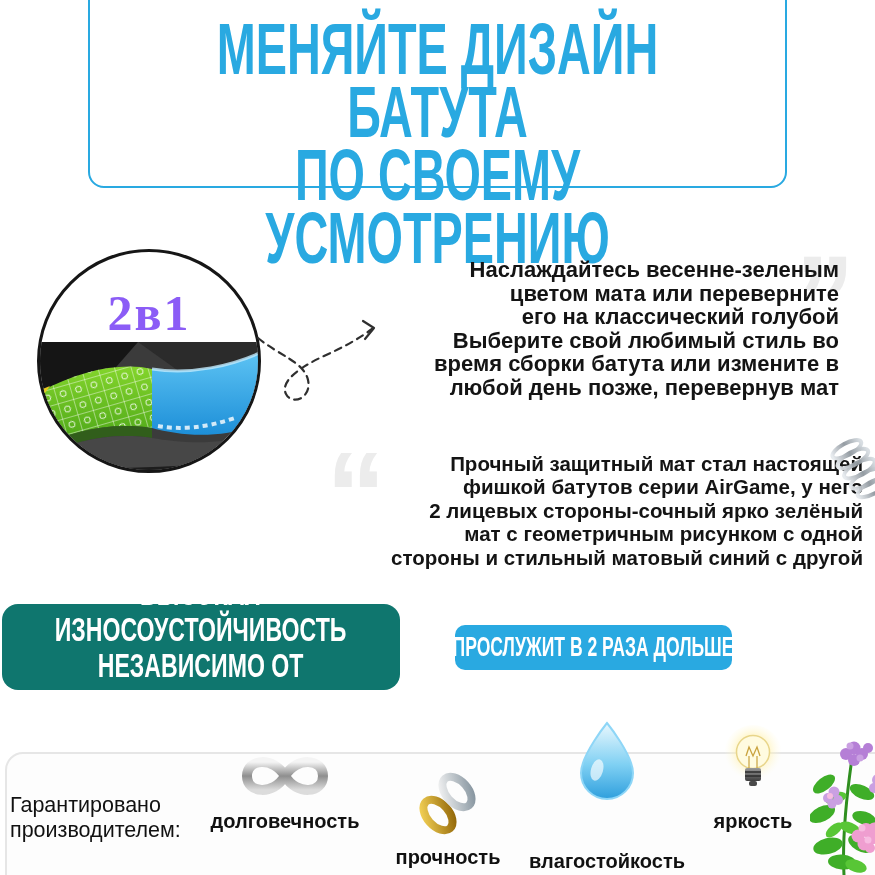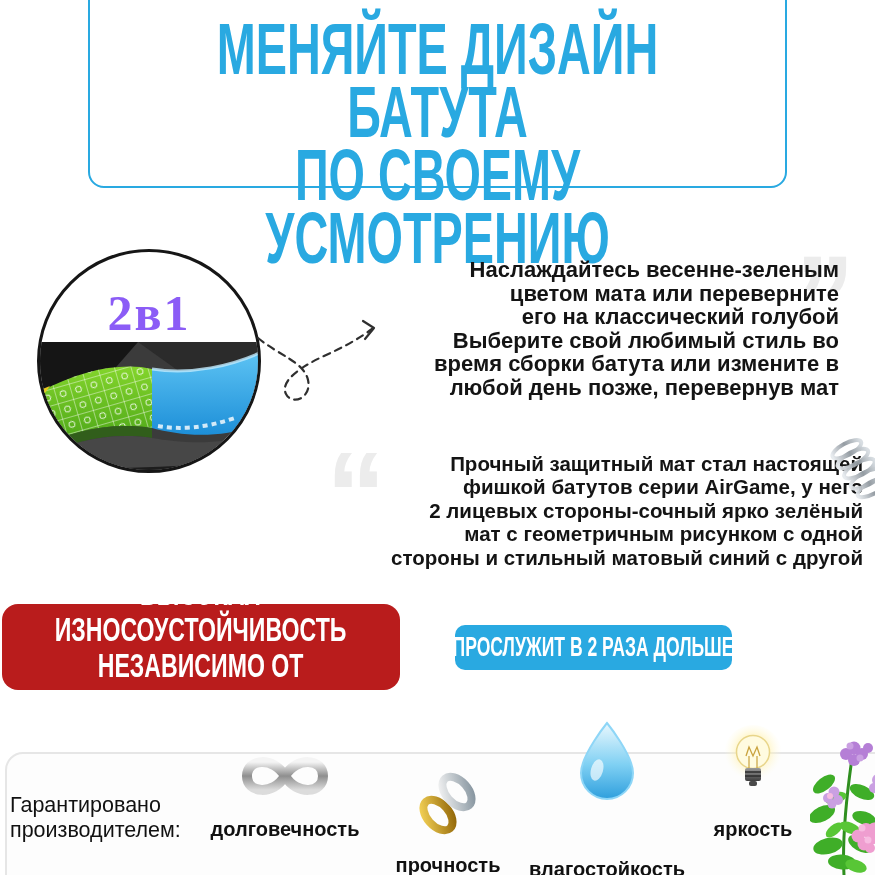--- a/index.html
+++ b/index.html
@@ -47,21 +47,21 @@
   .para{font-weight:700;white-space:pre-line;color:#141414;text-align:right;}
   .para-1{position:absolute;left:389px;top:258px;width:450px;font-size:22px;line-height:23.6px;}
   .para-2{position:absolute;left:385px;top:452px;width:478px;font-size:20.5px;line-height:23.4px;}
 
   
   .spring{position:absolute;left:831px;top:436px;transform:rotate(-28deg);}
 
   
   .banner-main{
     position:absolute;left:2px;top:604px;width:398px;height:86px;
-    background:#b91c1c;border-radius:16px;display:flex;align-items:center;justify-content:center;
+    background:#0f766e;border-radius:16px;display:flex;align-items:center;justify-content:center;
   }
   .banner-main-text{
     color:#fff;font-weight:700;font-size:34px;line-height:36px;text-align:center;
     white-space:pre-line;transform:scaleX(.68);
   }
   .banner-pill{
     position:absolute;left:455px;top:625px;width:277px;height:45px;
     background:#29a9e1;border-radius:10px;display:flex;align-items:center;justify-content:center;
   }
   .banner-pill-text{
@@ -72,21 +72,21 @@
   .bottom-card{
     position:absolute;left:5px;top:752px;width:890px;height:140px;
     background:#fdfdfd;border:2px solid #e6e6e6;border-radius:18px;
   }
   .guarantee-label{
     position:absolute;left:10px;top:793px;font-size:21.5px;line-height:25px;
     font-weight:400;white-space:pre-line;color:#111;
   }
   .feature{position:absolute;display:flex;flex-direction:column;align-items:center;}
   .feature .icon-wrap{display:flex;align-items:flex-end;justify-content:center;}
-  .feature-label{font-size:20px;font-weight:700;color:#111;margin-top:16px;white-space:nowrap;}
+  .feature-label{font-size:20px;font-weight:700;color:#111;margin-top:8px;white-space:nowrap;}
   .f1{left:205px;top:750px;width:160px;} .f1 .icon-wrap{height:52px;}
   .f2{left:368px;top:768px;width:160px;align-items:center;} .f2 .icon-wrap{height:70px;}
   .f3{left:523px;top:722px;width:168px;gap:40px;} .f3 .icon-wrap{height:80px;}
   .f4{left:673px;top:726px;width:160px;} .f4 .icon-wrap{height:76px;}
 
   .flower{position:absolute;left:810px;top:740px;}
 </style>
 </head>
 <body>
 

